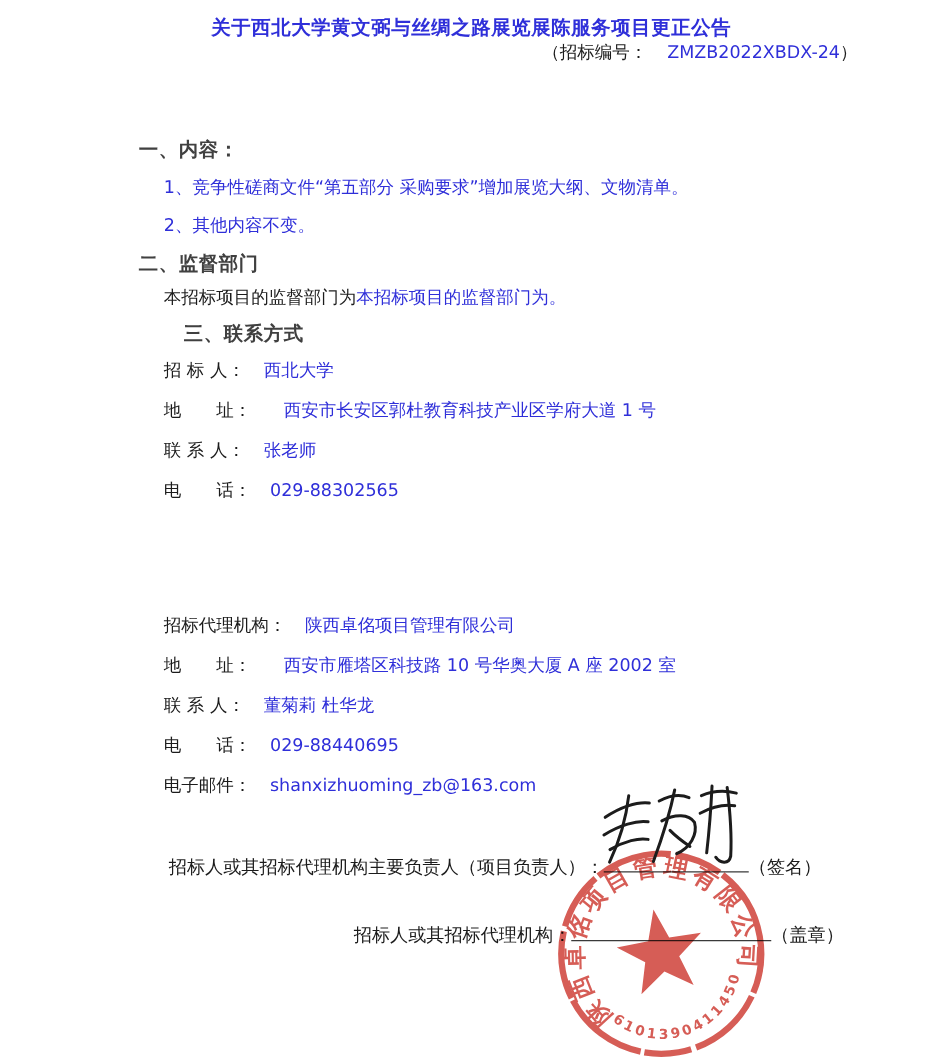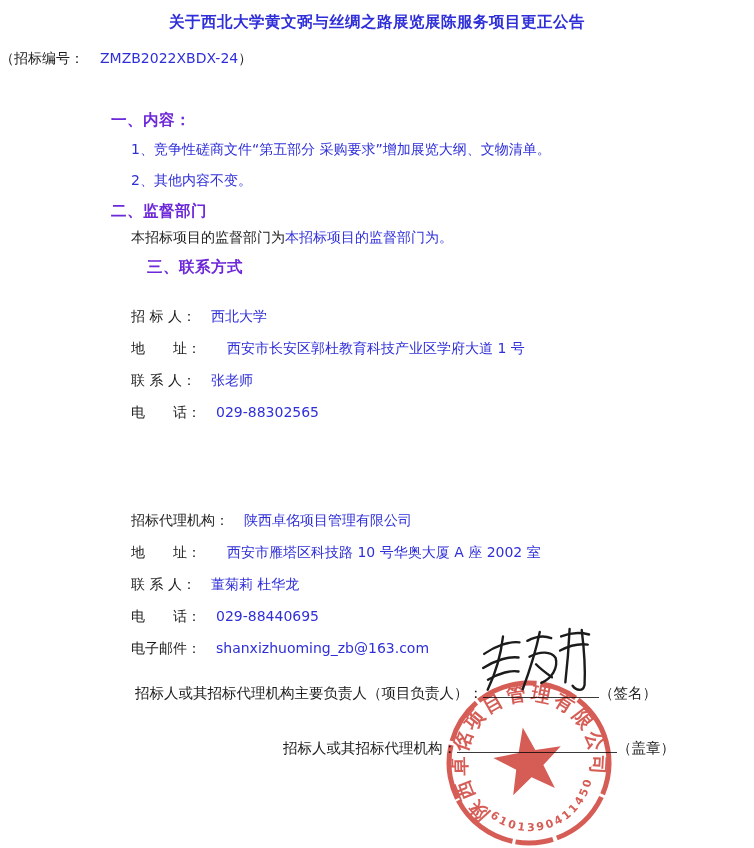--- a/index.html
+++ b/index.html
@@ -11,37 +11,37 @@
     font-family:"DejaVu Sans","Liberation Sans",sans-serif;
     color:#1b1b1b;
   }
   .blue { color:#2f2fd9; }
   .doc-title {
     position:absolute; top:12px; left:0; width:754px;
     text-align:center; font-size:15.5px; font-weight:700;
     letter-spacing:0.5px; color:#2f2fd9;font-family:Liberation Serif, serif;
   }
   .doc-sub {
-    position:absolute; top:50px; left:0; width:686px;
-    text-align:left; font-size:14px; color:#1b1b1b;
+    position:absolute; top:33px; left:0; width:686px;
+    text-align:right; font-size:14px; color:#1b1b1b;
   }
   .doc-sub .code { color:#2f2fd9; margin-left:16px; }
   .h-sec {
     position:absolute; left:111px;
-    font-size:15.5px; font-weight:700; color:#6d28d9;
+    font-size:15.5px; font-weight:700; color:#404040;
     letter-spacing:0.5px;
   }
   .h1 { top:110px; }
   .h2 { top:201px; }
   .h3 { top:257px;margin-left:36px; }
   .line { position:absolute; left:131px; font-size:14px; }
   .item1 { top:141px; }
   .item2 { top:172px; }
   .para  { top:229px; }
-  .cblock { position:absolute; left:131px;margin-top:20px; }
+  .cblock { position:absolute; left:131px; }
   .cb-bidder { top:288px; }
   .cb-agency { top:492px; }
   .crow { height:32px; font-size:14px; white-space:pre; }
   .crow .lab { color:#1b1b1b; }
   .crow .val { color:#2f2fd9; margin-left:15px; }
   .crow .val.val-black { color:#1b1b1b; }
   .crow .val.gap-lg { margin-left:26px; }
   .sig-row { position:absolute; font-size:14.5px; color:#1b1b1b; white-space:nowrap; }
   .sig-row-1 { top:684px; left:135px; }
   .sig-row-2 { top:739px; left:283px; }

